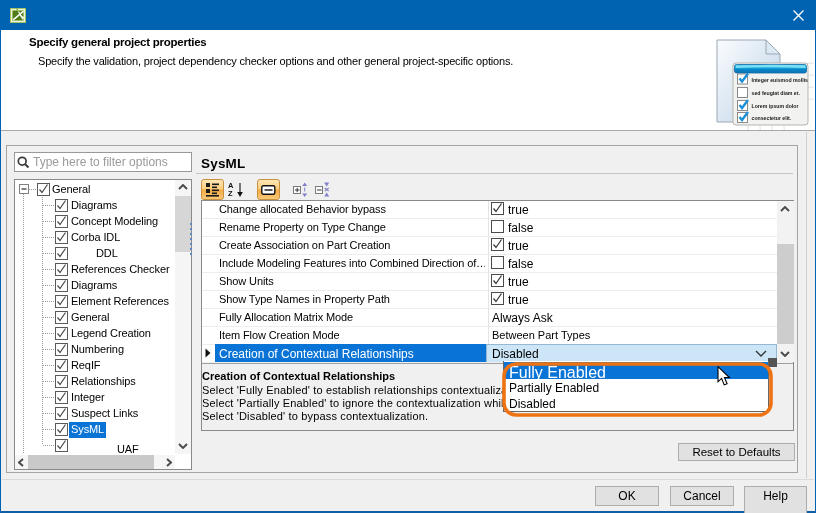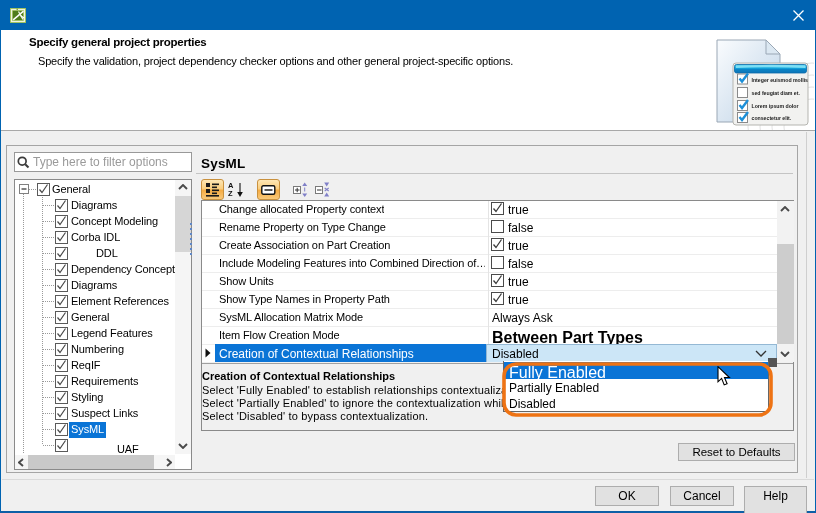--- a/index.html
+++ b/index.html
@@ -129,61 +129,61 @@
 <div class="trow" style="left:71px;top:231px;">Corba IDL</div>
 <svg class="abs" style="left:55px;top:247px;" width="13" height="13" viewBox="0 0 13 13">
       <rect x="0.5" y="0.5" width="12" height="12" fill="#fff" stroke="#5a5a5a"></rect>
       <path d="M2.5 6.5 L5 9.5 L10.5 1.5" stroke="#4a4a4a" stroke-width="1.2" fill="none"></path>
     </svg>
 <div class="trow" style="left:71px;top:247px;margin-left:25px;">DDL</div>
 <svg class="abs" style="left:55px;top:263px;" width="13" height="13" viewBox="0 0 13 13">
       <rect x="0.5" y="0.5" width="12" height="12" fill="#fff" stroke="#5a5a5a"></rect>
       <path d="M2.5 6.5 L5 9.5 L10.5 1.5" stroke="#4a4a4a" stroke-width="1.2" fill="none"></path>
     </svg>
-<div class="trow" style="left:71px;top:263px;">Dependency Concept</div>
+<div class="trow" style="left:71px;top:263px;">References Checker</div>
 <svg class="abs" style="left:55px;top:279px;" width="13" height="13" viewBox="0 0 13 13">
       <rect x="0.5" y="0.5" width="12" height="12" fill="#fff" stroke="#5a5a5a"></rect>
       <path d="M2.5 6.5 L5 9.5 L10.5 1.5" stroke="#4a4a4a" stroke-width="1.2" fill="none"></path>
     </svg>
 <div class="trow" style="left:71px;top:279px;">Diagrams</div>
 <svg class="abs" style="left:55px;top:295px;" width="13" height="13" viewBox="0 0 13 13">
       <rect x="0.5" y="0.5" width="12" height="12" fill="#fff" stroke="#5a5a5a"></rect>
       <path d="M2.5 6.5 L5 9.5 L10.5 1.5" stroke="#4a4a4a" stroke-width="1.2" fill="none"></path>
     </svg>
 <div class="trow" style="left:71px;top:295px;">Element References</div>
 <svg class="abs" style="left:55px;top:311px;" width="13" height="13" viewBox="0 0 13 13">
       <rect x="0.5" y="0.5" width="12" height="12" fill="#fff" stroke="#5a5a5a"></rect>
       <path d="M2.5 6.5 L5 9.5 L10.5 1.5" stroke="#4a4a4a" stroke-width="1.2" fill="none"></path>
     </svg>
 <div class="trow" style="left:71px;top:311px;">General</div>
 <svg class="abs" style="left:55px;top:327px;" width="13" height="13" viewBox="0 0 13 13">
       <rect x="0.5" y="0.5" width="12" height="12" fill="#fff" stroke="#5a5a5a"></rect>
       <path d="M2.5 6.5 L5 9.5 L10.5 1.5" stroke="#4a4a4a" stroke-width="1.2" fill="none"></path>
     </svg>
-<div class="trow" style="left:71px;top:327px;">Legend Features</div>
+<div class="trow" style="left:71px;top:327px;">Legend Creation</div>
 <svg class="abs" style="left:55px;top:343px;" width="13" height="13" viewBox="0 0 13 13">
       <rect x="0.5" y="0.5" width="12" height="12" fill="#fff" stroke="#5a5a5a"></rect>
       <path d="M2.5 6.5 L5 9.5 L10.5 1.5" stroke="#4a4a4a" stroke-width="1.2" fill="none"></path>
     </svg>
 <div class="trow" style="left:71px;top:343px;">Numbering</div>
 <svg class="abs" style="left:55px;top:359px;" width="13" height="13" viewBox="0 0 13 13">
       <rect x="0.5" y="0.5" width="12" height="12" fill="#fff" stroke="#5a5a5a"></rect>
       <path d="M2.5 6.5 L5 9.5 L10.5 1.5" stroke="#4a4a4a" stroke-width="1.2" fill="none"></path>
     </svg>
 <div class="trow" style="left:71px;top:359px;">ReqIF</div>
 <svg class="abs" style="left:55px;top:375px;" width="13" height="13" viewBox="0 0 13 13">
       <rect x="0.5" y="0.5" width="12" height="12" fill="#fff" stroke="#5a5a5a"></rect>
       <path d="M2.5 6.5 L5 9.5 L10.5 1.5" stroke="#4a4a4a" stroke-width="1.2" fill="none"></path>
     </svg>
-<div class="trow" style="left:71px;top:375px;">Requirements</div>
+<div class="trow" style="left:71px;top:375px;">Relationships</div>
 <svg class="abs" style="left:55px;top:391px;" width="13" height="13" viewBox="0 0 13 13">
       <rect x="0.5" y="0.5" width="12" height="12" fill="#fff" stroke="#5a5a5a"></rect>
       <path d="M2.5 6.5 L5 9.5 L10.5 1.5" stroke="#4a4a4a" stroke-width="1.2" fill="none"></path>
     </svg>
-<div class="trow" style="left:71px;top:391px;">Styling</div>
+<div class="trow" style="left:71px;top:391px;">Integer</div>
 <svg class="abs" style="left:55px;top:407px;" width="13" height="13" viewBox="0 0 13 13">
       <rect x="0.5" y="0.5" width="12" height="12" fill="#fff" stroke="#5a5a5a"></rect>
       <path d="M2.5 6.5 L5 9.5 L10.5 1.5" stroke="#4a4a4a" stroke-width="1.2" fill="none"></path>
     </svg>
 <div class="trow" style="left:71px;top:407px;">Suspect Links</div>
 <svg class="abs" style="left:55px;top:423px;" width="13" height="13" viewBox="0 0 13 13">
       <rect x="0.5" y="0.5" width="12" height="12" fill="#fff" stroke="#5a5a5a"></rect>
       <path d="M2.5 6.5 L5 9.5 L10.5 1.5" stroke="#4a4a4a" stroke-width="1.2" fill="none"></path>
     </svg>
 <div class="trow" style="left:69px;top:422px;background:#0a74d6;color:#fff;padding:1px 2px;">SysML</div>
@@ -277,21 +277,21 @@
   <path d="M3 9 L7.5 9" stroke="#333" stroke-width="1"></path>
   <path d="M12.7 5.5 L15.2 1.5 L10.2 1.5 Z" fill="#8080c8"></path>
   <path d="M10.7 7 L14.7 10 M14.7 7 L10.7 10" stroke="#8080c8" stroke-width="1.1"></path>
   <path d="M12.7 11.5 L15.2 15.5 L10.2 15.5 Z" fill="#8080c8"></path>
 </svg>
 </div>
 <div id="tablebox"></div>
 <div id="tablerows">
 <div class="abs" style="left:202px;top:201px;width:575px;height:161px;background:#fff;"></div>
 <div class="abs" style="left:202px;top:218px;width:575px;height:1px;background:#ededed;"></div>
-<div class="abs" style="left:219px;top:203px;font-size:11px;letter-spacing:-0.1px;white-space:nowrap;max-width:266px;overflow:hidden;">Change allocated Property context</div>
+<div class="abs" style="left:219px;top:203px;font-size:11px;letter-spacing:-0.1px;white-space:nowrap;max-width:266px;overflow:hidden;">Change allocated Behavior bypass</div>
 <svg class="abs" style="left:491px;top:202px;" width="13" height="13" viewBox="0 0 13 13">
       <rect x="0.5" y="0.5" width="12" height="12" fill="#fff" stroke="#4a4a4a"></rect>
       <path d="M2.5 6.5 L5 9.5 L10.5 1.5" stroke="#3a3a3a" stroke-width="1.3" fill="none"></path>
     </svg>
 <div class="abs" style="left:508px;top:203px;font-size:12px;">true</div>
 <div class="abs" style="left:202px;top:236px;width:575px;height:1px;background:#ededed;"></div>
 <div class="abs" style="left:219px;top:221px;font-size:11px;letter-spacing:-0.1px;white-space:nowrap;max-width:266px;overflow:hidden;">Rename Property on Type Change</div>
 <svg class="abs" style="left:491px;top:220px;" width="13" height="13" viewBox="0 0 13 13">
       <rect x="0.5" y="0.5" width="12" height="12" fill="#fff" stroke="#4a4a4a"></rect>
     </svg>
@@ -317,25 +317,25 @@
     </svg>
 <div class="abs" style="left:508px;top:275px;font-size:12px;">true</div>
 <div class="abs" style="left:202px;top:308px;width:575px;height:1px;background:#ededed;"></div>
 <div class="abs" style="left:219px;top:293px;font-size:11px;letter-spacing:-0.1px;white-space:nowrap;max-width:266px;overflow:hidden;text-align:center;">Show Type Names in Property Path</div>
 <svg class="abs" style="left:491px;top:292px;" width="13" height="13" viewBox="0 0 13 13">
       <rect x="0.5" y="0.5" width="12" height="12" fill="#fff" stroke="#4a4a4a"></rect>
       <path d="M2.5 6.5 L5 9.5 L10.5 1.5" stroke="#3a3a3a" stroke-width="1.3" fill="none"></path>
     </svg>
 <div class="abs" style="left:508px;top:293px;font-size:12px;">true</div>
 <div class="abs" style="left:202px;top:326px;width:575px;height:1px;background:#ededed;"></div>
-<div class="abs" style="left:219px;top:311px;font-size:11px;letter-spacing:-0.1px;white-space:nowrap;max-width:266px;overflow:hidden;">SysML Allocation Matrix Mode</div>
+<div class="abs" style="left:219px;top:311px;font-size:11px;letter-spacing:-0.1px;white-space:nowrap;max-width:266px;overflow:hidden;">Fully Allocation Matrix Mode</div>
 <div class="abs" style="left:492px;top:311px;font-size:12px;">Always Ask</div>
 <div class="abs" style="left:202px;top:344px;width:575px;height:1px;background:#ededed;"></div>
 <div class="abs" style="left:219px;top:329px;font-size:11px;letter-spacing:-0.1px;white-space:nowrap;max-width:266px;overflow:hidden;">Item Flow Creation Mode</div>
-<div class="abs" style="left:492px;top:329px;font-size:16px;font-weight:bold;">Between Part Types</div>
+<div class="abs" style="left:492px;top:329px;font-size:11px;">Between Part Types</div>
 <div class="abs" style="left:488px;top:201px;width:1px;height:143px;background:#e4e4e4;"></div>
 <div class="abs" style="left:215px;top:344px;width:271px;height:18px;background:#0a74d6;"></div>
 <svg class="abs" style="left:205px;top:348px;" width="6" height="10" viewBox="0 0 6 10">
       <path d="M0.5 0.5 L5.5 5 L0.5 9.5 Z" fill="#111"></path>
     </svg>
 <div class="abs" style="left:219px;top:347px;font-size:12px;color:#fff;white-space:nowrap;">Creation of Contextual Relationships</div>
 <div class="abs" style="left:486px;top:344px;width:291px;height:18px;background:#cce6f7;border:1px solid #94b8d4;border-bottom:0;"></div>
 <div class="abs" style="left:492px;top:347px;font-size:12px;color:#000;">Disabled</div>
 <svg class="abs" style="left:755px;top:350px;" width="12" height="7" viewBox="0 0 12 7">
       <path d="M1 1 L6 6 L11 1" stroke="#333" stroke-width="1.3" fill="none"></path>

